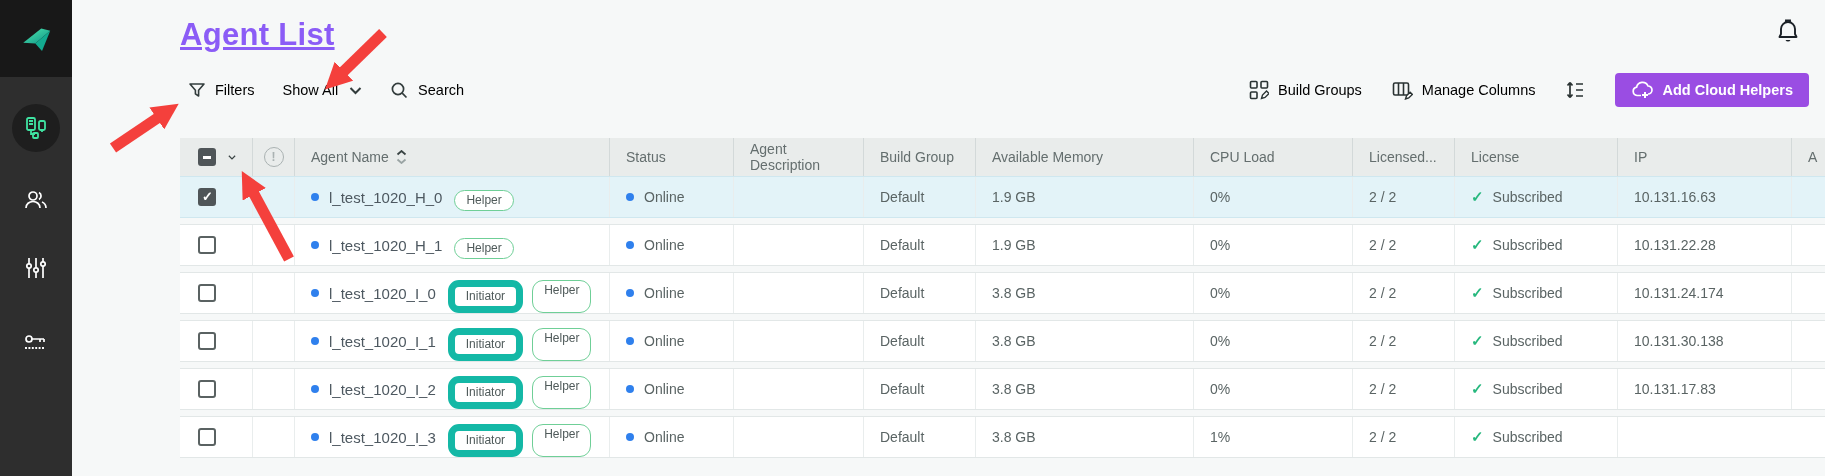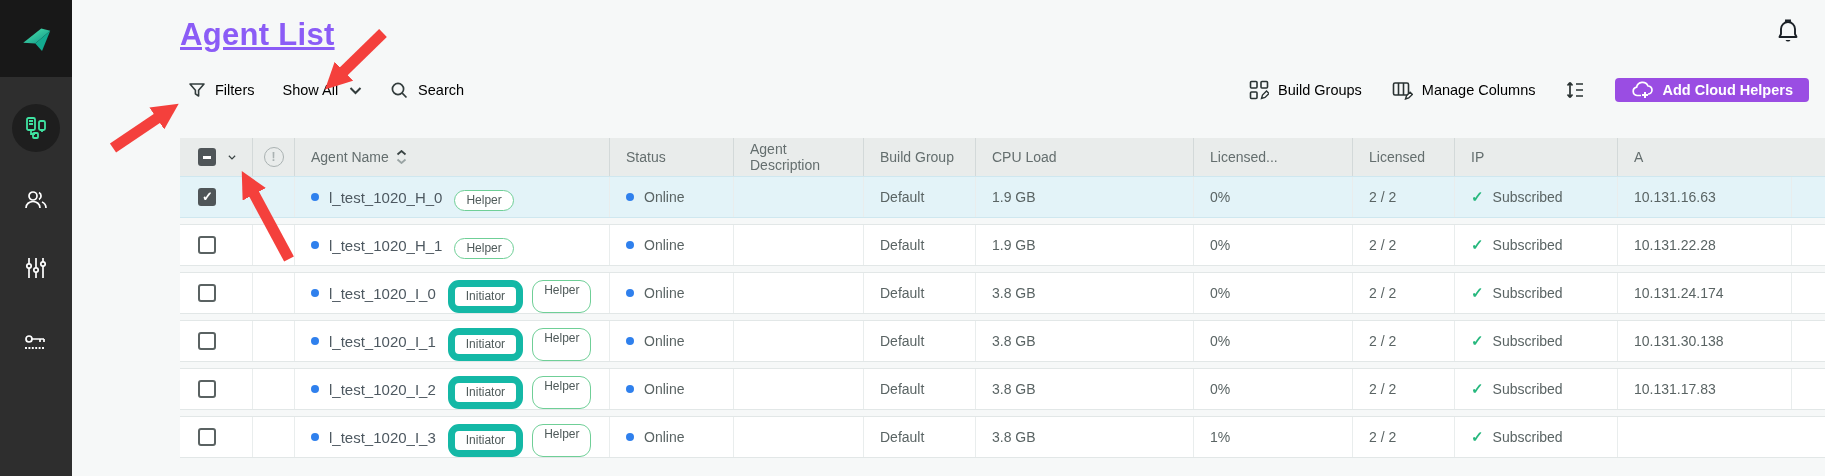--- a/index.html
+++ b/index.html
@@ -23,21 +23,21 @@
   .page-title { position:absolute; left:180px; top:17px; font-size:31px; font-weight:700; color:#8b5cf6; letter-spacing:.3px;text-decoration:underline; }
   .bell { position:absolute; left:1774px; top:18px; width:28px; height:28px; cursor:pointer; }
   
   .toolbar-left { position:absolute; left:188px; top:76px; height:28px; display:flex; align-items:center; gap:28px; }
   .toolbar-right { position:absolute; right:16px; top:72px; height:36px; display:flex; align-items:center; gap:30px; }
   .tool-item { display:flex; align-items:center; gap:9px; font-size:14.5px; color:#000000; cursor:pointer; white-space:nowrap; }
   .chev { margin-left:2px; }
   .btn-primary {
     display:flex; align-items:center; gap:9px;
     background:#9a4de3; color:#fff; border:none; border-radius:4px;
-    height:24px; padding:0 16px; font-size:14.5px; font-weight:700;
+    height:34px; padding:0 16px; font-size:14.5px; font-weight:700;
     font-family:"Liberation Sans", sans-serif; cursor:pointer;
   }
   
   .table { position:absolute; left:180px; top:138px; width:1845px; }
   .grid-row { display:grid; grid-template-columns:73px 42px 315px 124px 130px 112px 218px 159px 102px 163px 174px 233px; }
   .thead { background:#e9eceb; height:38px; }
   .th { display:flex; align-items:center; padding:0 16px; font-size:14px; color:#646e6e; border-right:1px solid #d3d9d9; gap:7px; }
   .th:last-child { border-right:none; }
   .th.center { justify-content:center; padding:0; }
   .trow { background:#fff; height:42px; margin-top:6px; border-top:1px solid #e2e7e7; border-bottom:1px solid #e2e7e7; cursor:pointer; }
@@ -203,27 +203,30 @@
     <div class="th">
         <span>Status</span>
       </div>
     <div class="th">
         <span>Agent Description</span>
       </div>
     <div class="th">
         <span>Build Group</span>
       </div>
     <div class="th">
+        <span>Available Memory</span>
+      </div>
+    <div class="th">
         <span>CPU Load</span>
       </div>
     <div class="th">
         <span>Licensed...</span>
       </div>
     <div class="th">
-        <span>Licensed</span>
+        <span>License</span>
       </div>
     <div class="th">
         <span>IP</span>
       </div>
     <div class="th">
         <span>A</span>
       </div>
   </div>
   <div>
       <div class="grid-row trow selected">

